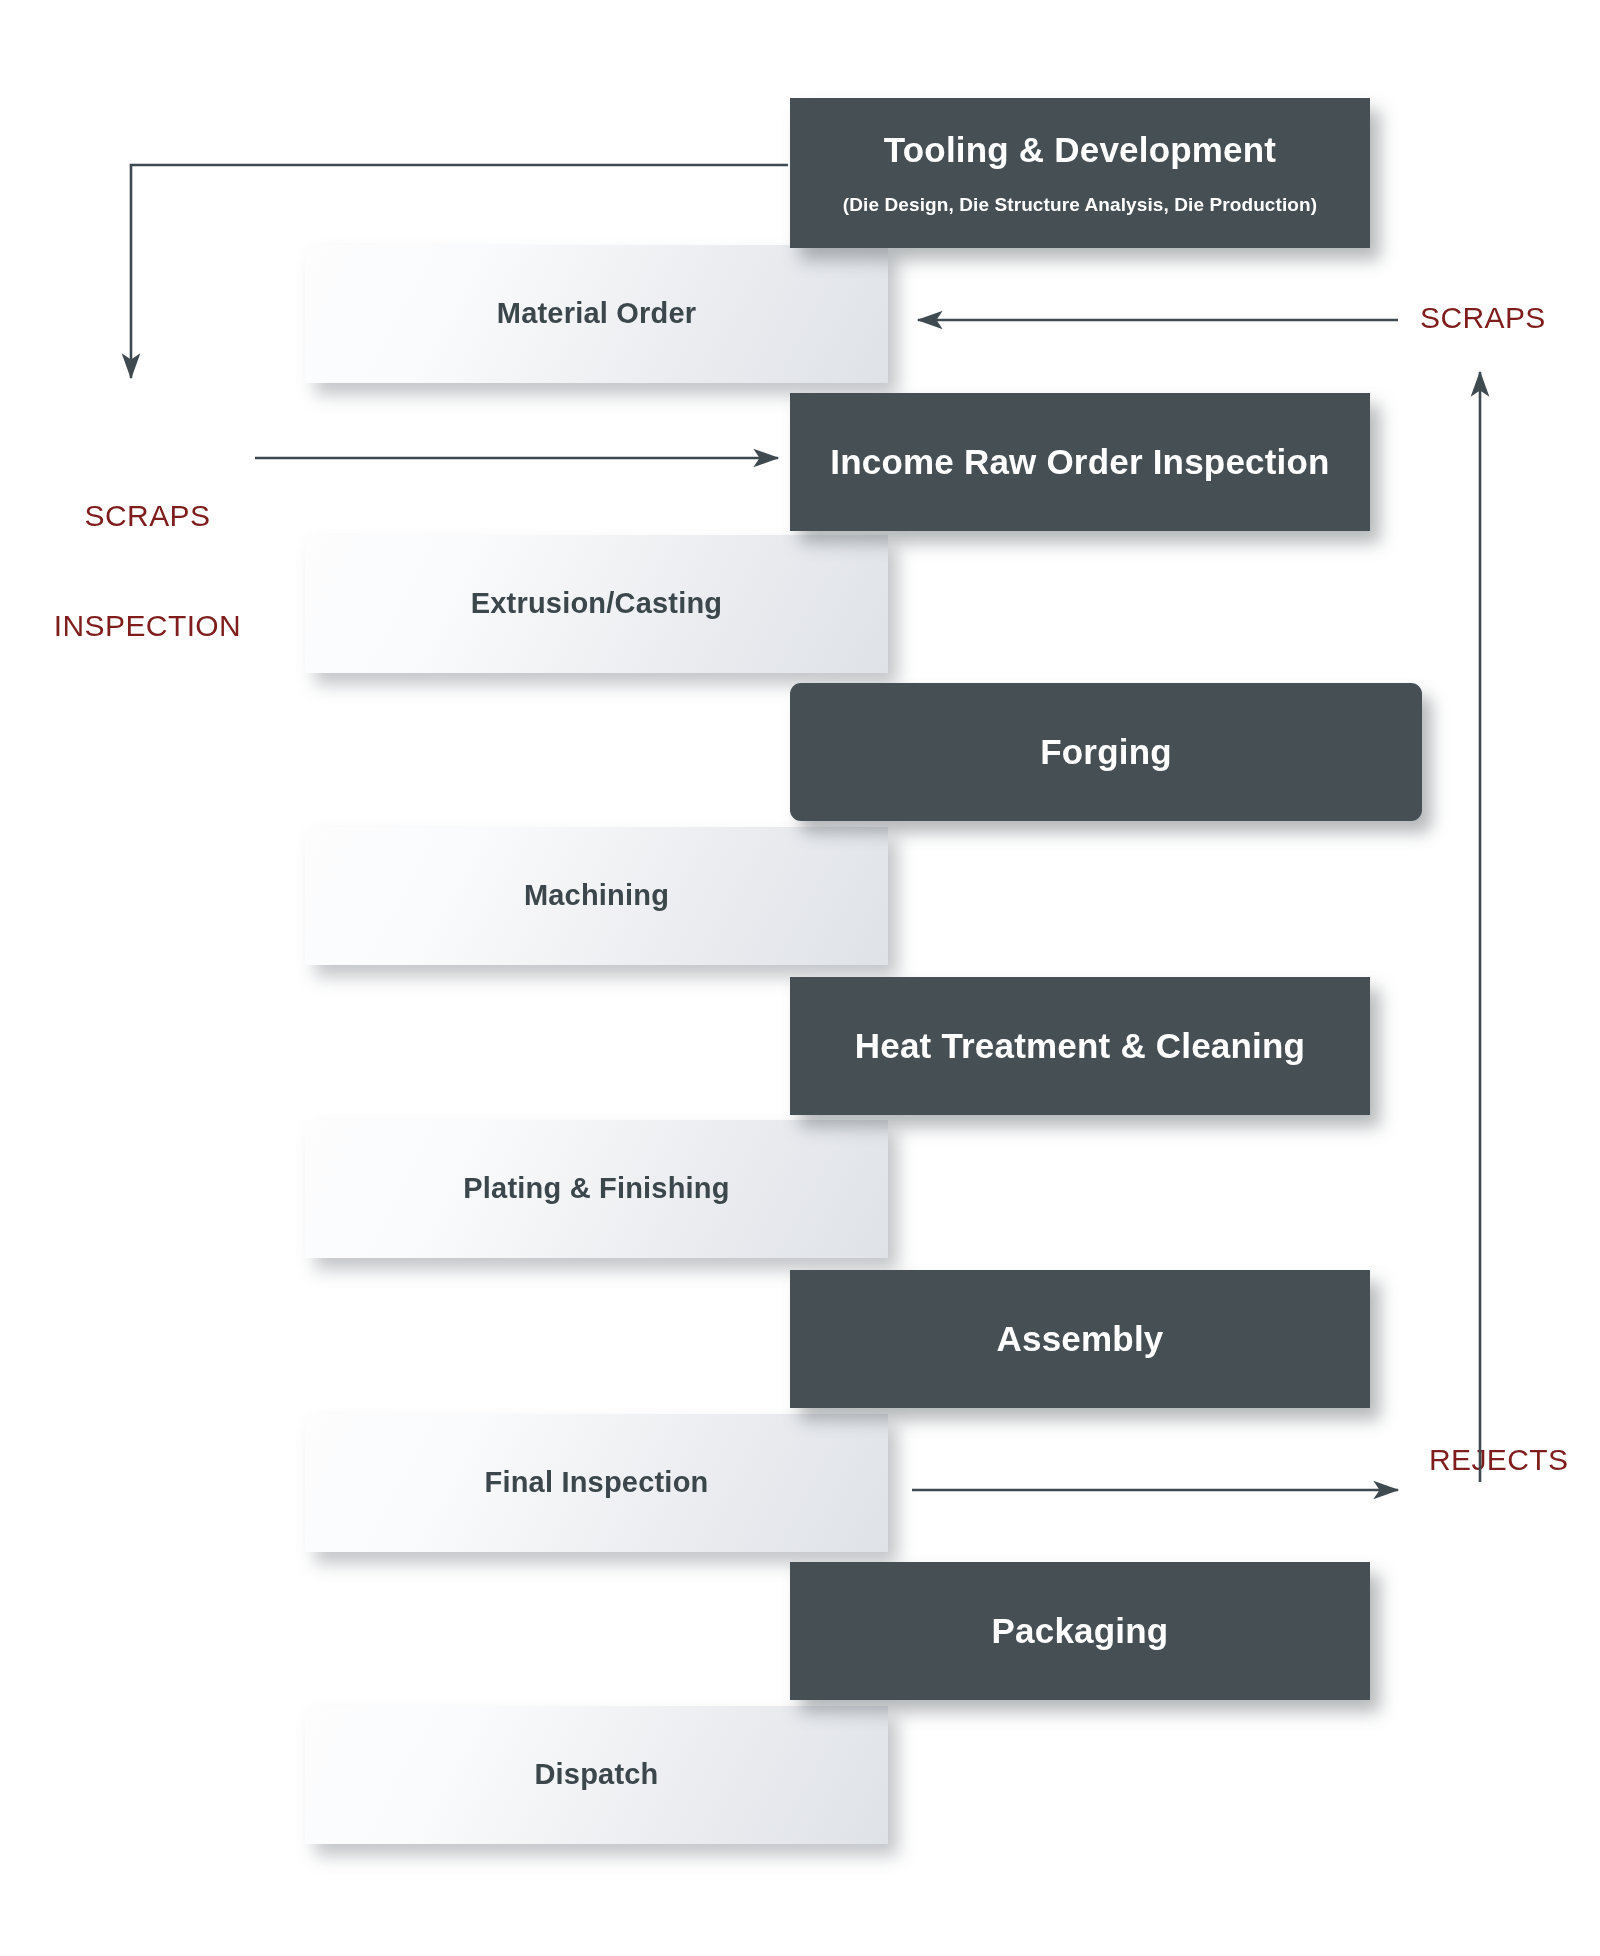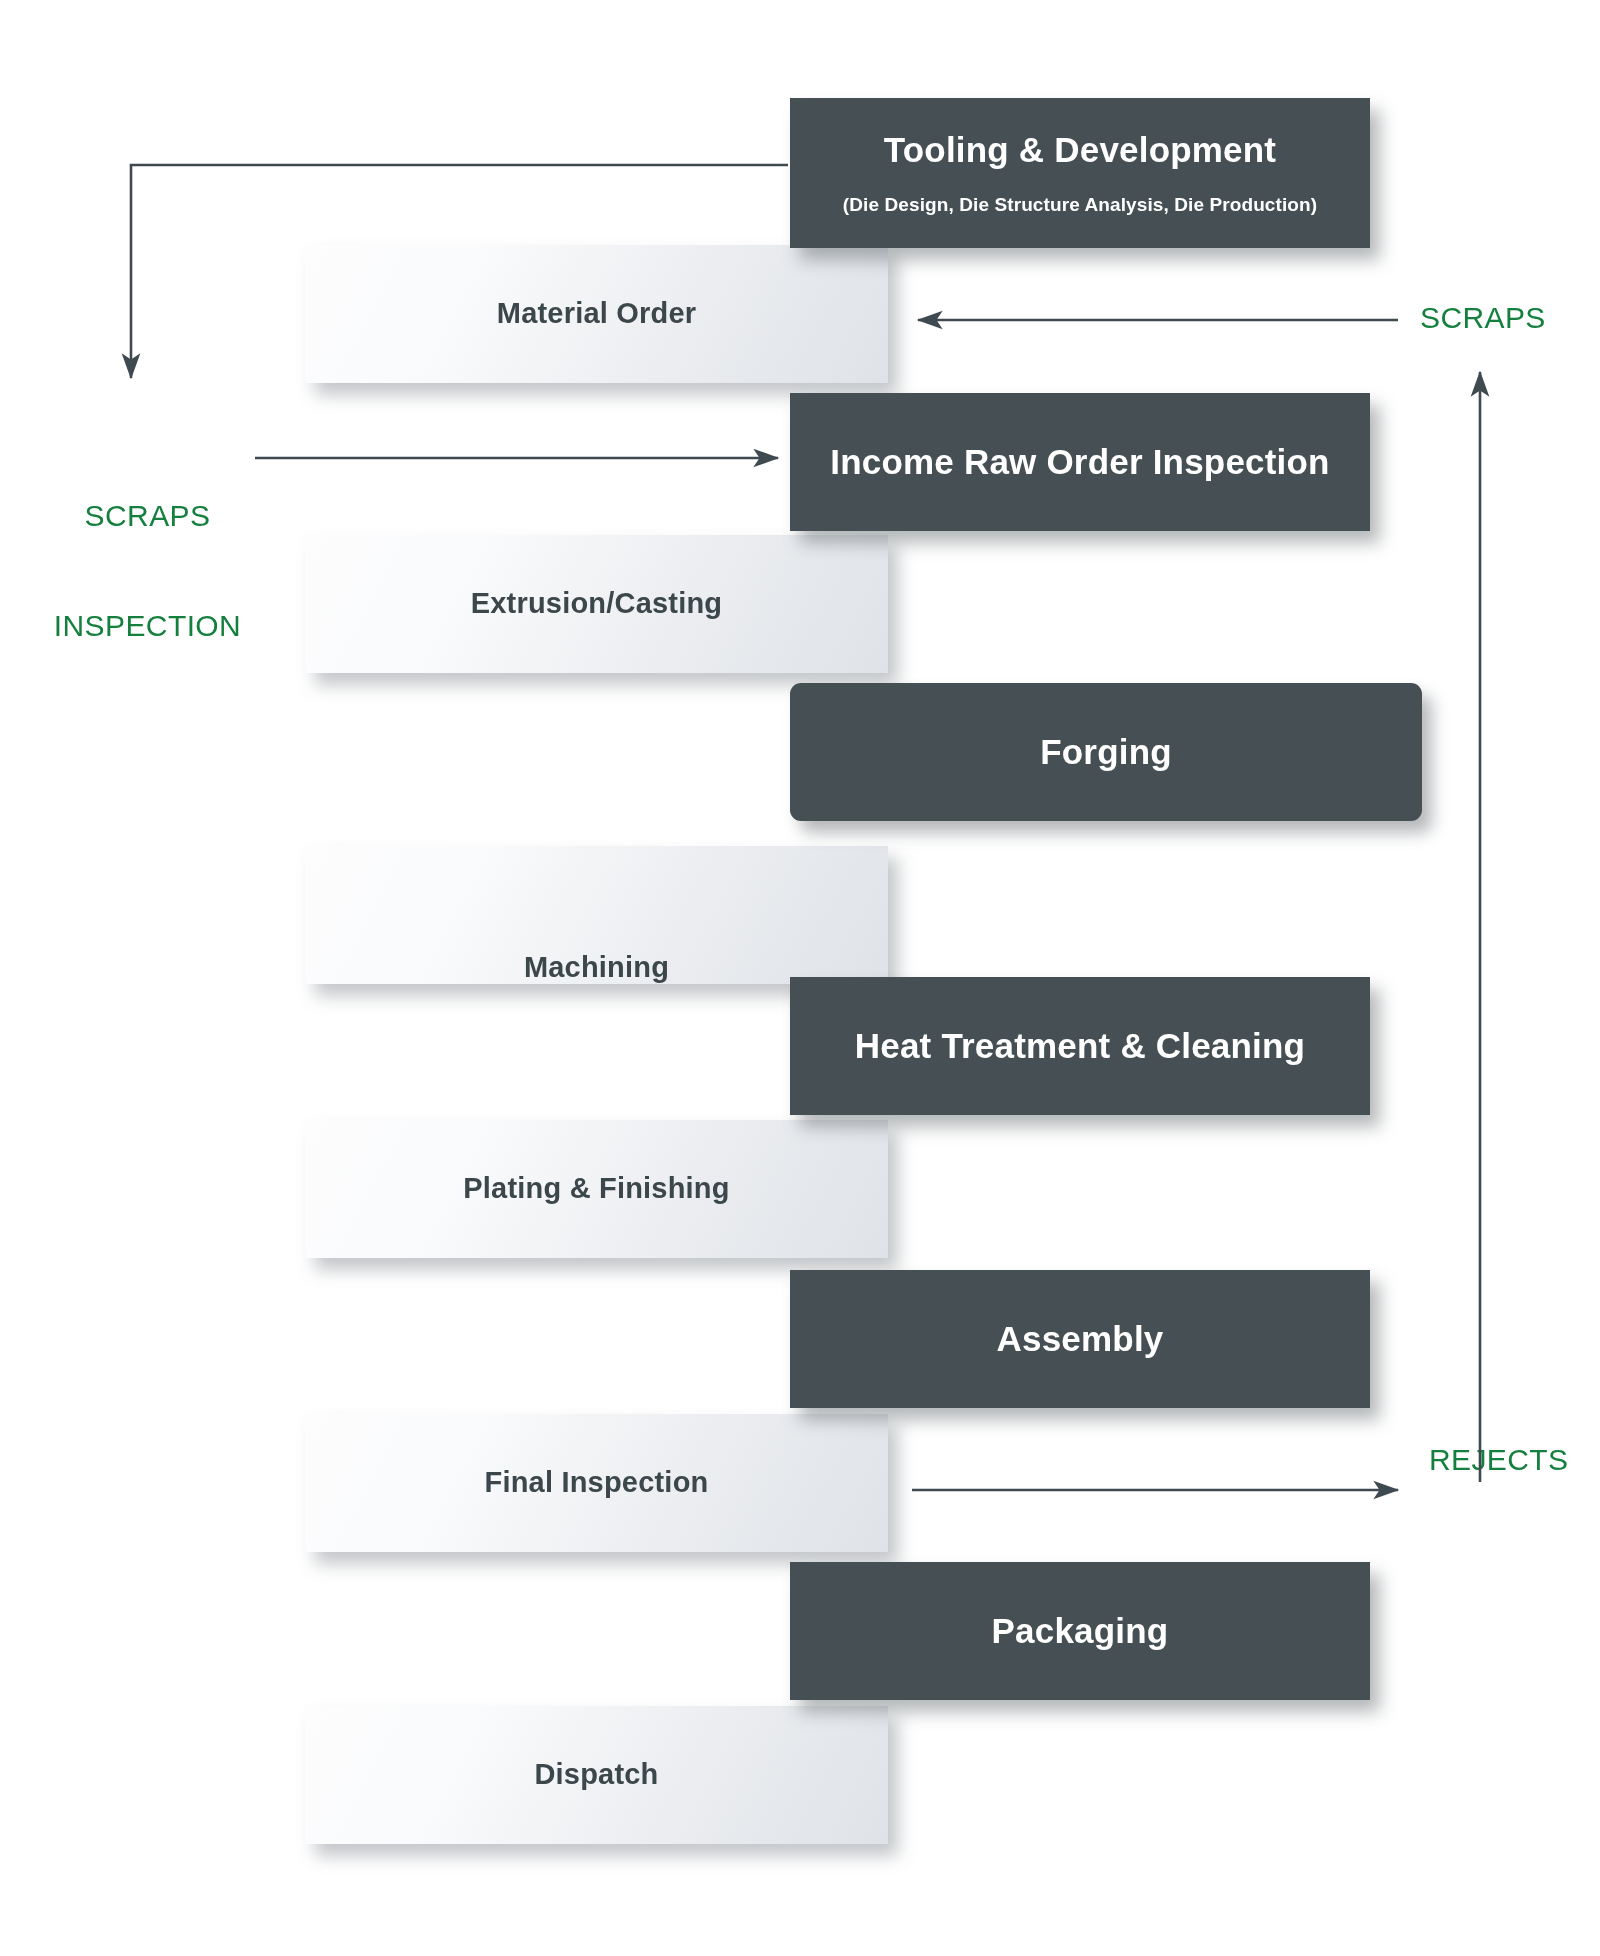--- a/index.html
+++ b/index.html
@@ -55,21 +55,21 @@
     display: block;
     font-size: 19px;
     font-weight: bold;
     margin-top: 24px;
     letter-spacing: 0.1px;
   }
 
   
   .annot {
     position: absolute;
-    color: #15803d;
+    color: #7f1d1d;
     font-size: 30px;
     letter-spacing: 0.4px;
     line-height: 1.22;
     white-space: pre;
   }
   .annot.left {
     text-align: center;
   }
 
   
@@ -141,21 +141,21 @@
   </div>
 
   <div class="step light" style="left:305px; top:535px; width:583px; height:138px;">
     <span class="step-label">Extrusion/Casting</span>
   </div>
 
   <div class="step dark" style="left:790px; top:683px; width:632px; height:138px;border-radius:11px;">
     <span class="step-label">Forging</span>
   </div>
 
-  <div class="step light" style="left:305px; top:846px; width:583px; height:138px;align-items:flex-end;">
+  <div class="step light" style="left:305px; top:827px; width:583px; height:138px;">
     <span class="step-label">Machining</span>
   </div>
 
   <div class="step dark" style="left:790px; top:977px; width:580px; height:138px;">
     <span class="step-label">Heat Treatment &amp; Cleaning</span>
   </div>
 
   <div class="step light" style="left:305px; top:1120px; width:583px; height:138px;">
     <span class="step-label">Plating &amp; Finishing</span>
   </div>

